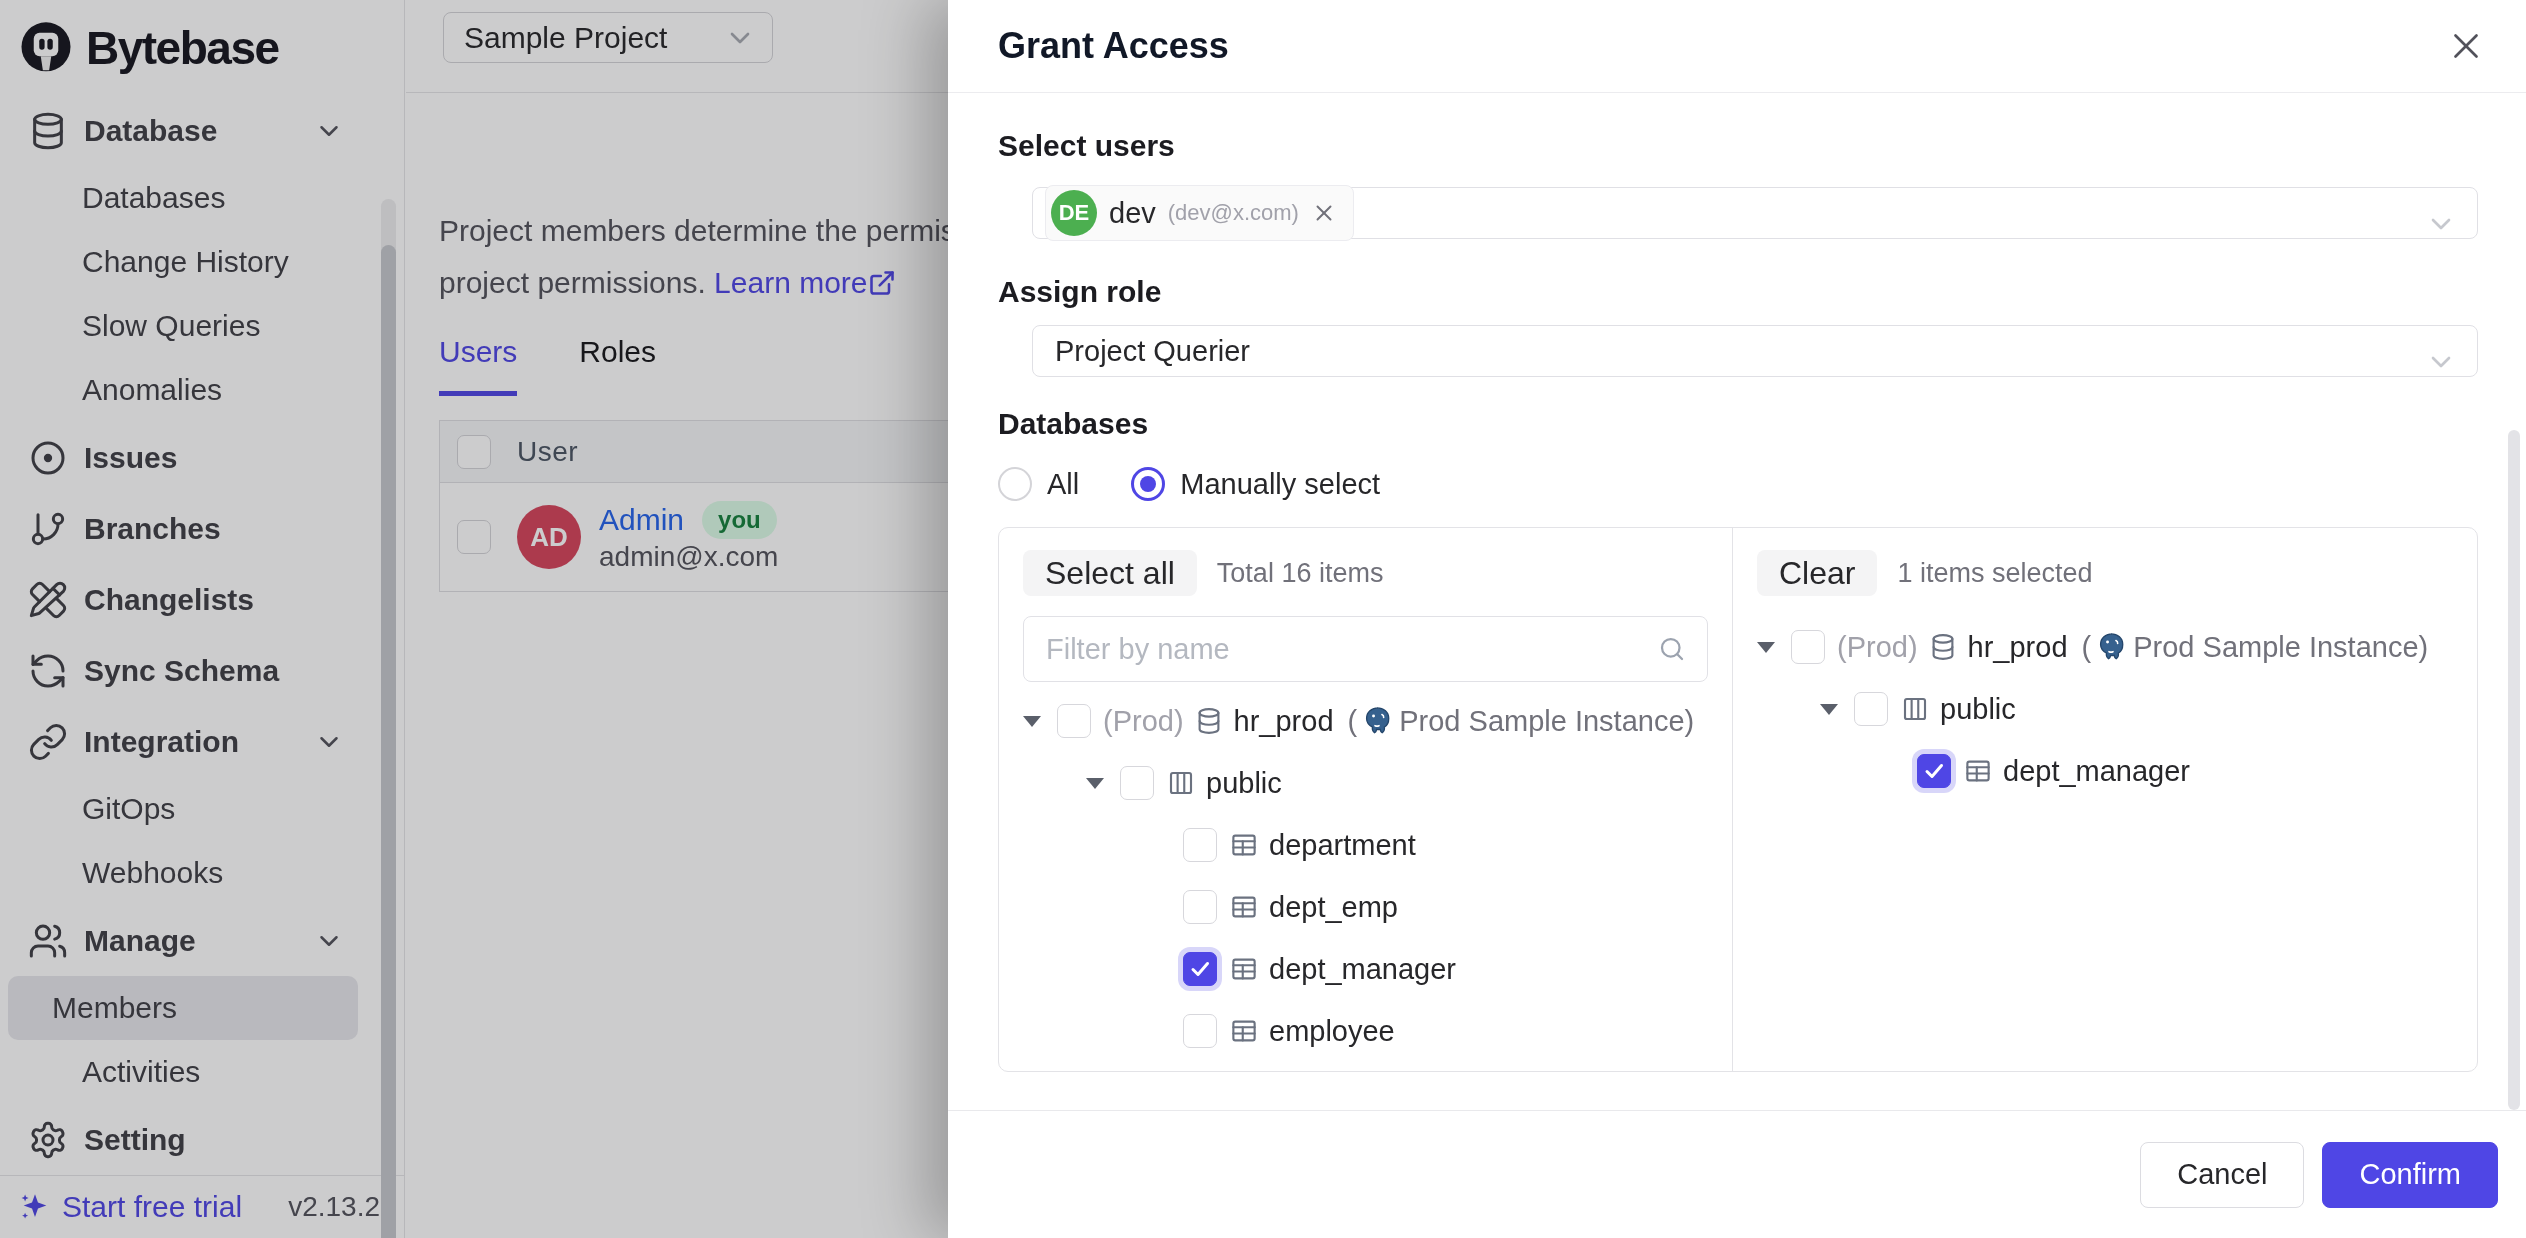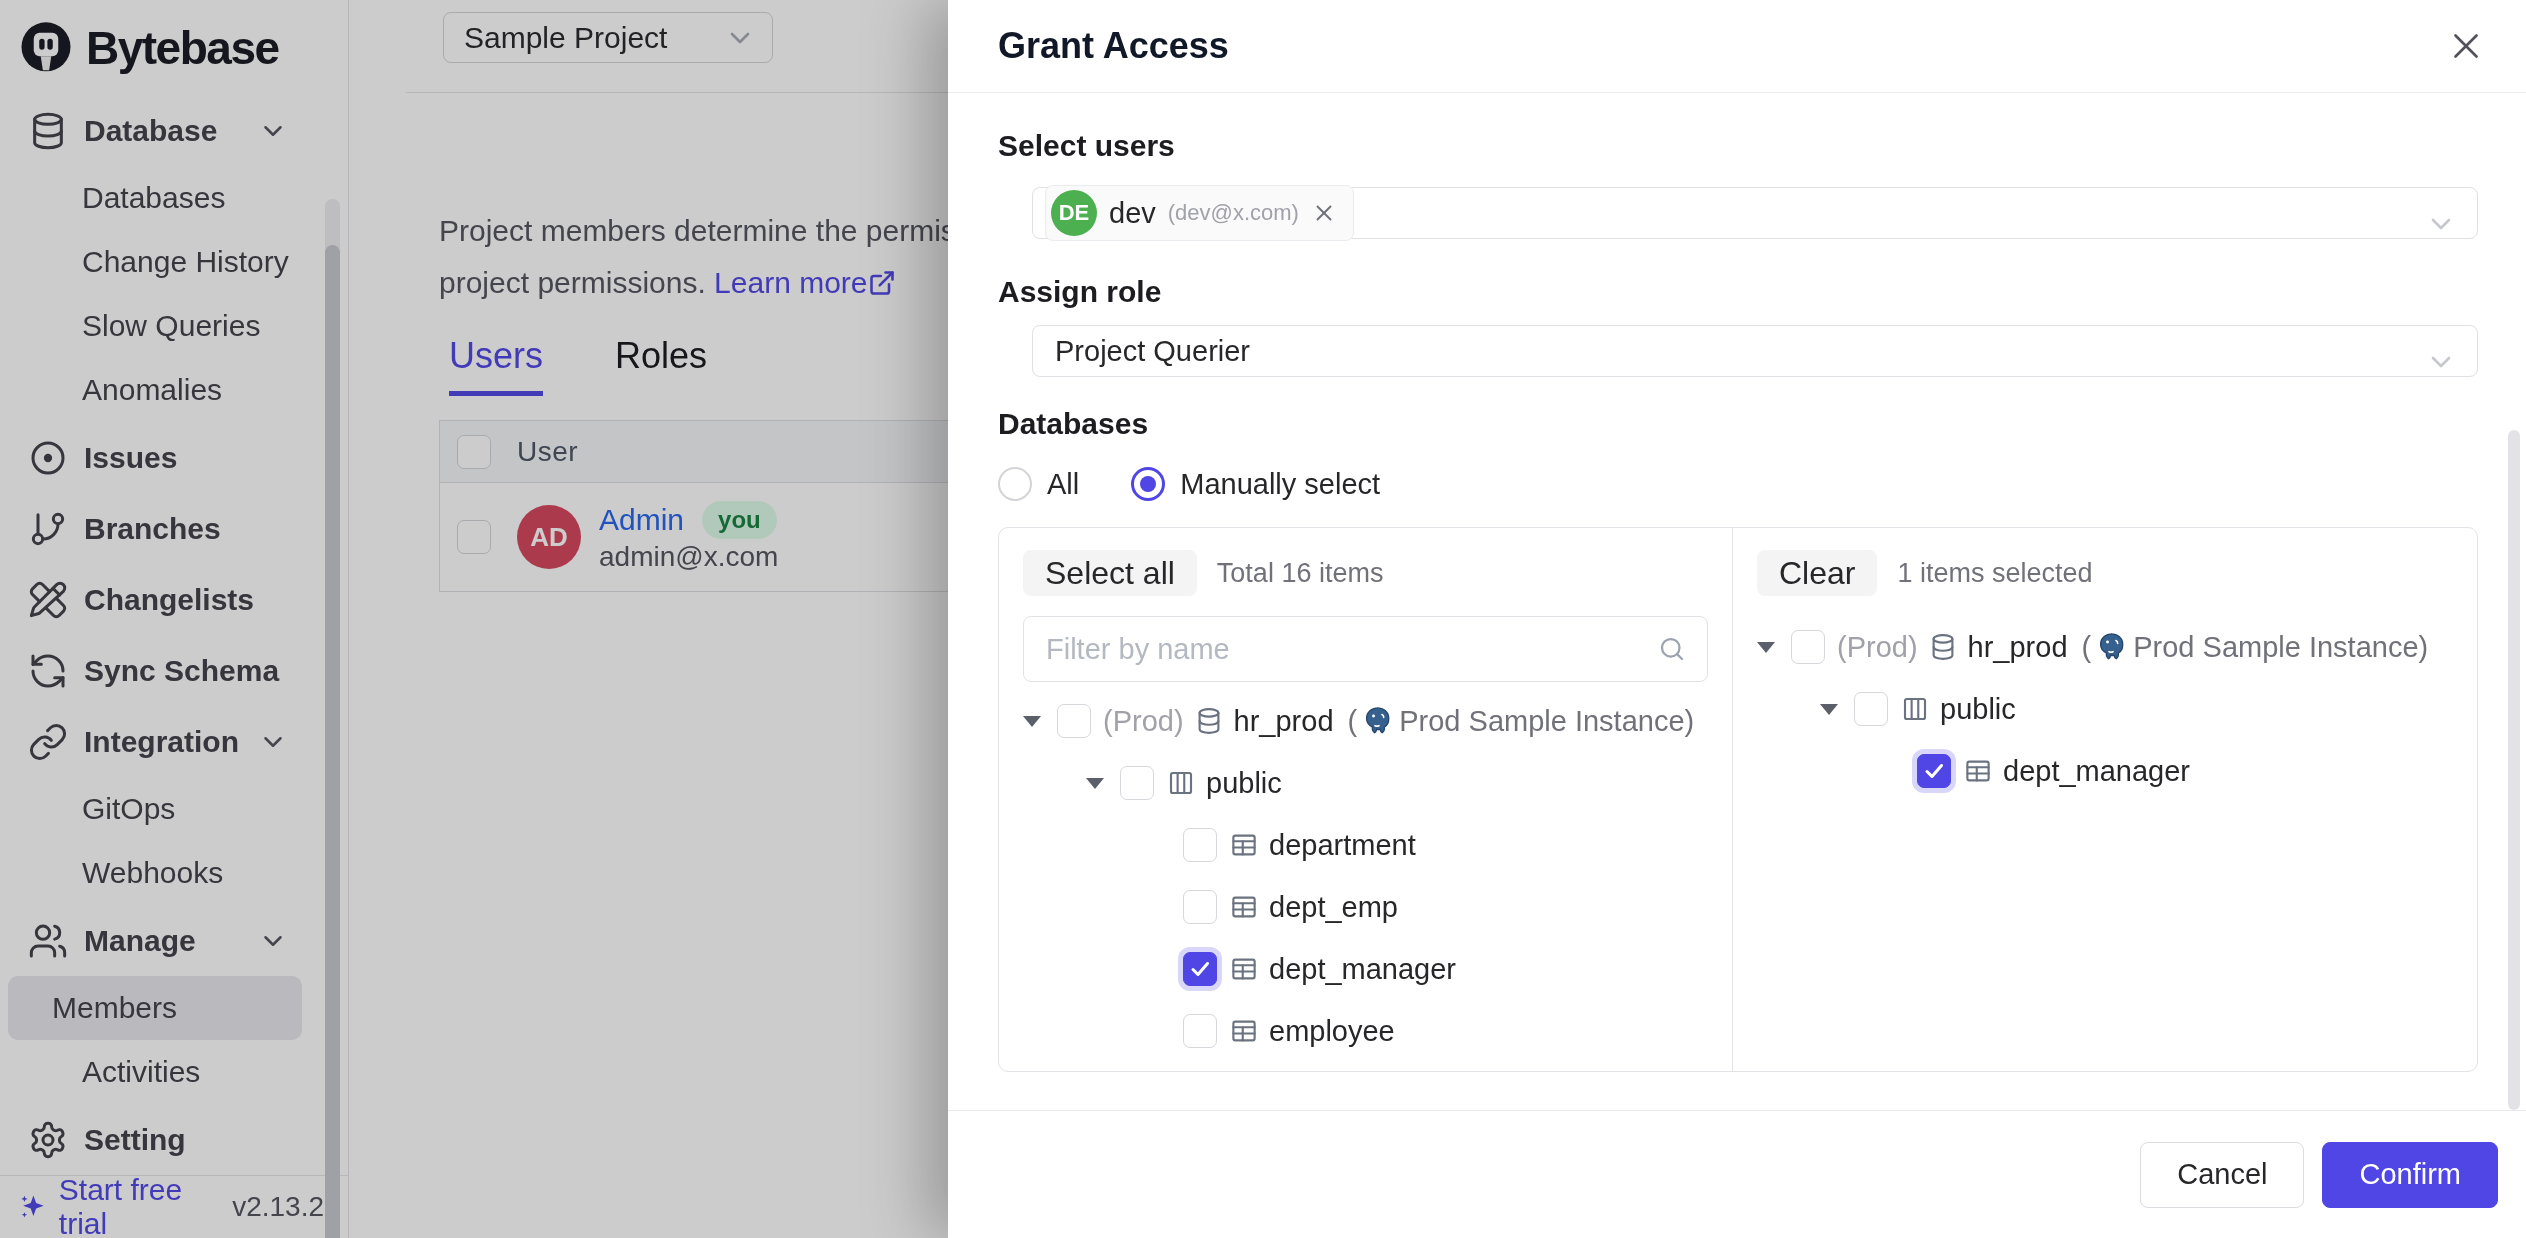--- a/index.html
+++ b/index.html
@@ -1,21 +1,21 @@
 <!DOCTYPE html>
 <html><head>
 <meta charset="utf-8">
 <style>
   * { margin:0; padding:0; box-sizing:border-box; }
   html,body { width:2526px; height:1238px; overflow:hidden; }
   body { font-family:"Liberation Sans","DejaVu Sans",sans-serif; background:#fff; color:#27272a; position:relative; }
   svg { display:block; }
 
   
-  .sidebar { position:absolute; left:0; top:0; bottom:0; width:349px; background:#fff; border-right:1px solid #e4e4e7; display:flex; flex-direction:column; z-index:1; }
+  .sidebar { position:absolute; left:0; top:0; bottom:0; width:405px; background:#fff; border-right:1px solid #e4e4e7; display:flex; flex-direction:column; z-index:1; }
   .logo-row { height:96px; display:flex; align-items:center; gap:12px; padding-left:18px; }
   .logo-text { font-size:46px; font-weight:800; color:#17171f; letter-spacing:-1.5px; }
   .nav { flex:1; position:relative; }
   .nav-item { display:flex; align-items:center; color:#3f3f46; cursor:pointer; }
   .nav-item.section { height:71px; padding:0 60px 0 28px; gap:16px; font-size:30px; font-weight:600; }
   .nav-item.sub { height:64px; padding-left:82px; font-size:30px; font-weight:400; }
   .nav-item.sub.active { background:#e7e7ec; border-radius:10px; margin:0 46px 0 8px; padding-left:44px; }
   .nav-icon { width:40px; height:40px; stroke:#3f3f46; fill:none; stroke-width:1.8; stroke-linecap:round; stroke-linejoin:round; }
   .nav-chevron { margin-left:auto; width:30px; height:30px; stroke:#52525b; fill:none; stroke-width:2; stroke-linecap:round; stroke-linejoin:round; }
   .scroll-track { position:absolute; right:8px; top:104px; bottom:8px; width:15px; border-radius:8px; background:#ededef; }
@@ -28,21 +28,21 @@
   .content { position:absolute; left:406px; top:0; right:0; bottom:0; background:#fff; z-index:1; }
   .topbar { height:93px; border-bottom:1px solid #e4e4e7; position:relative; }
   .project-select { position:absolute; left:37px; top:12px; width:330px; height:51px; border:1px solid #d4d4d8; border-radius:8px; display:flex; align-items:center; padding:0 16px 0 20px; font-size:30px; color:#27272a; background:#fff; }
   .project-select .sel-chevron { margin-left:auto; }
   .sel-chevron { width:32px; height:32px; stroke:#a7aab1; fill:none; stroke-width:2; stroke-linecap:round; stroke-linejoin:round; }
   .main-area { padding-left:33px; }
   .desc { margin-top:112px; font-size:30px; line-height:52px; color:#52525b; white-space:nowrap; }
   .desc .link { color:#4f46e5; }
   .ext-icon { display:inline-block; vertical-align:-4px; width:28px; height:28px; stroke:#4f46e5; fill:none; stroke-width:2.2; stroke-linecap:round; stroke-linejoin:round; }
   .tabs { margin-top:26px; display:flex; gap:62px; }
-  .tab { font-size:36px; padding-bottom:14px; color:#18181b;margin-left:10px; }
+  .tab { font-size:30px; padding-bottom:22px; color:#18181b; }
   .tab.active { color:#4f46e5; border-bottom:5px solid #4f46e5; }
   .member-table { margin-top:24px; width:1600px; border:1px solid #dedee2; }
   .mt-header { height:62px; background:#f5f6f8; display:flex; align-items:center; padding-left:17px; border-bottom:1px solid #dedee2; }
   .mt-header .col-label { margin-left:26px; font-size:28px; font-weight:500; color:#4b5563; letter-spacing:.5px; }
   .mt-row { height:108px; background:#fff; display:flex; align-items:center; padding-left:17px; }
   .checkbox { width:34px; height:34px; border:1.5px solid #d4d4d8; border-radius:7px; background:#fff; flex:none; }
   .avatar { width:64px; height:64px; border-radius:50%; margin-left:26px; display:flex; align-items:center; justify-content:center; color:#fff; font-size:26px; font-weight:700; flex:none; }
   .avatar.red { background:#d6455c; }
   .user-cell { margin-left:18px; display:flex; flex-direction:column; gap:2px; }
   .user-line { display:flex; align-items:center; gap:18px; }

